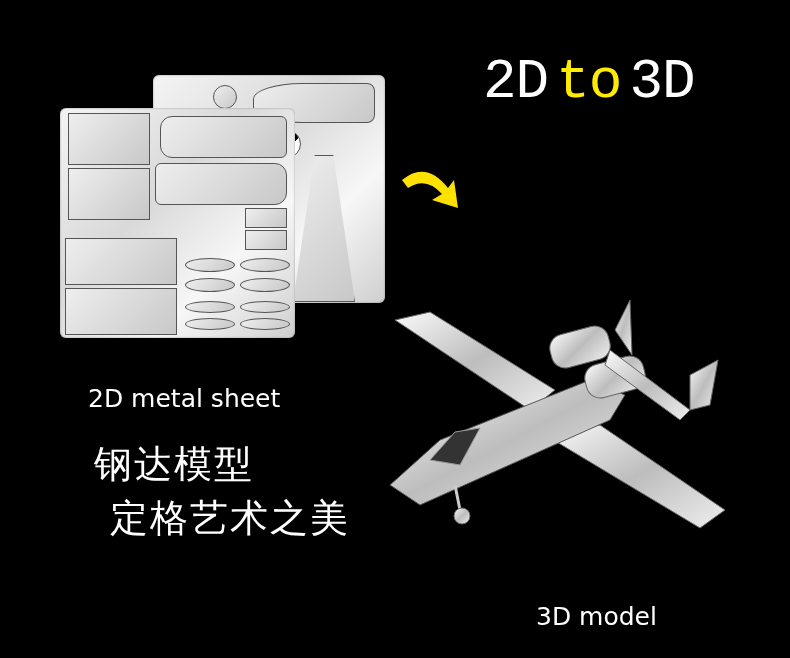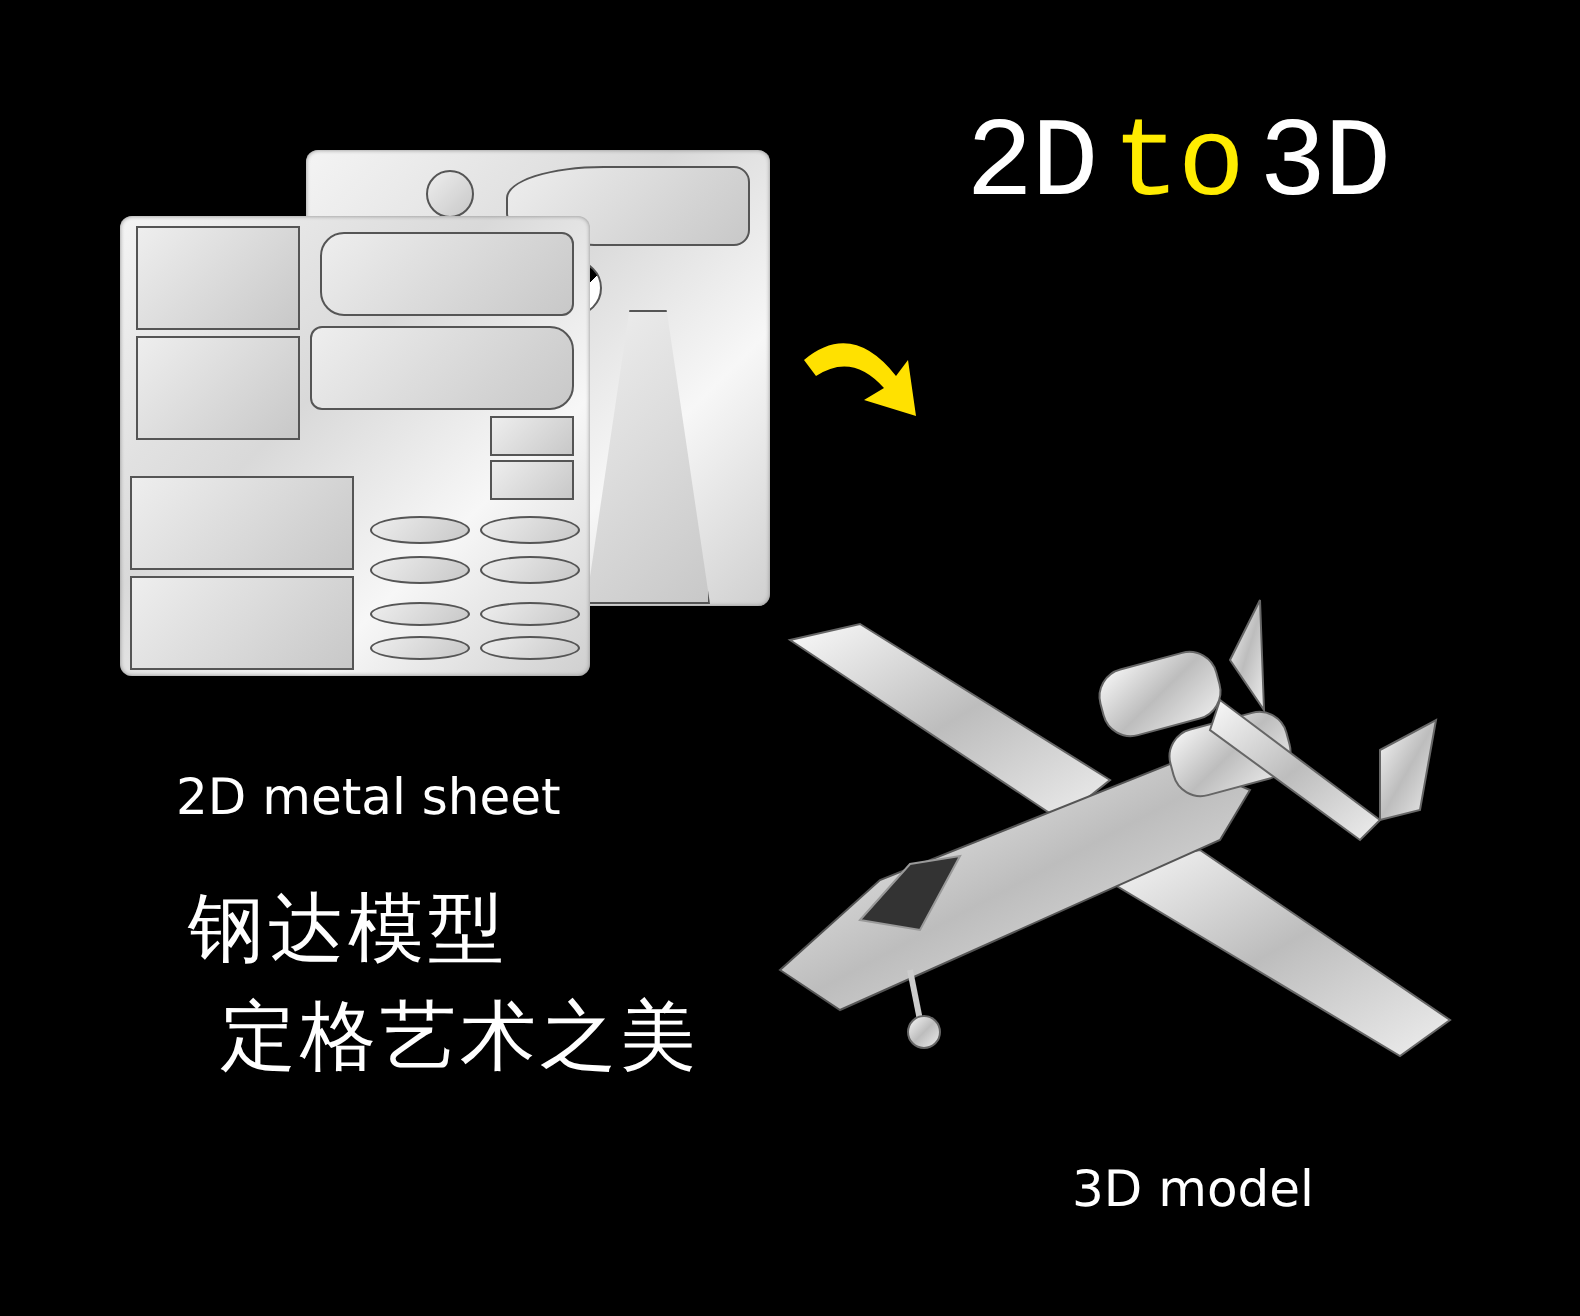--- a/index.html
+++ b/index.html
@@ -80,13 +80,13 @@
   <rect x="205" y="100" width="60" height="34" rx="14" fill="url(#m)" stroke="#666" transform="rotate(-15 235 117)"></rect>
 
   <polygon points="235,70 250,40 252,95" fill="url(#m)" stroke="#666"></polygon>
   <polygon points="230,90 310,150 300,160 225,105" fill="url(#m)" stroke="#666"></polygon>
   <polygon points="310,115 338,100 330,145 310,150" fill="url(#m)" stroke="#666"></polygon>
 
   <line x1="75" y1="225" x2="80" y2="250" stroke="#ccc" stroke-width="3"></line>
   <circle cx="82" cy="256" r="8" fill="url(#m)" stroke="#666"></circle>
 </svg>
 
-<div class="abs label" style="left:536px;top:580px;">3D model</div>
+<div class="abs label" style="left:536px;top:602px;">3D model</div>
 
 </body></html>

